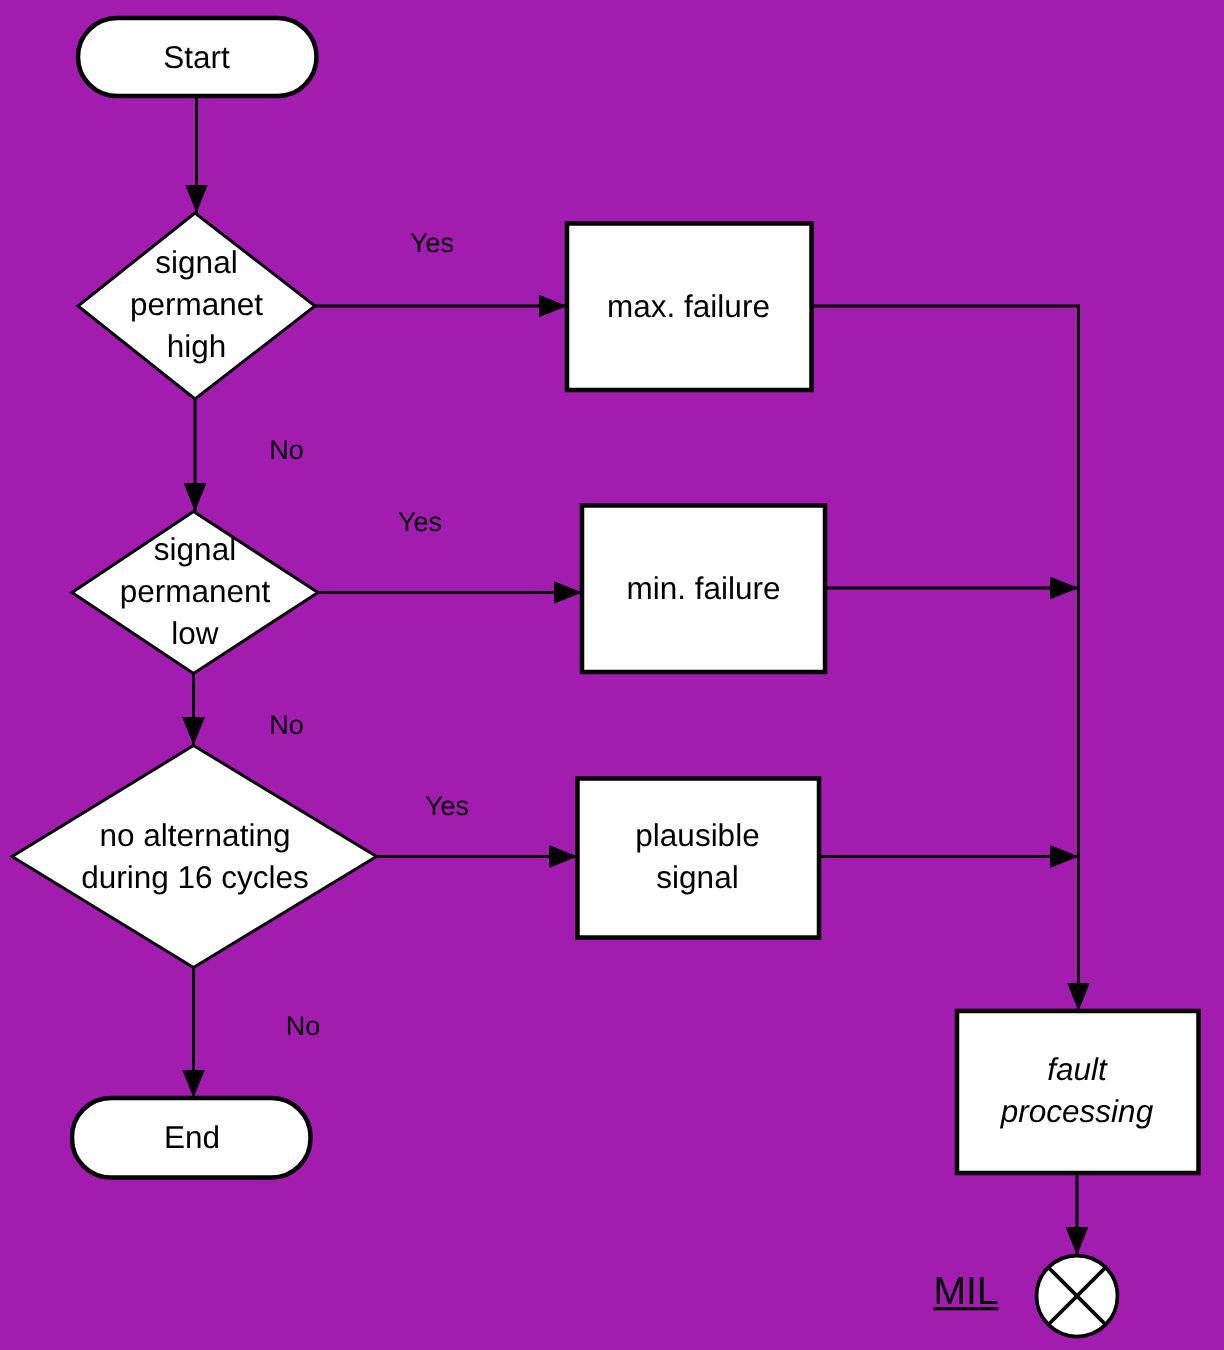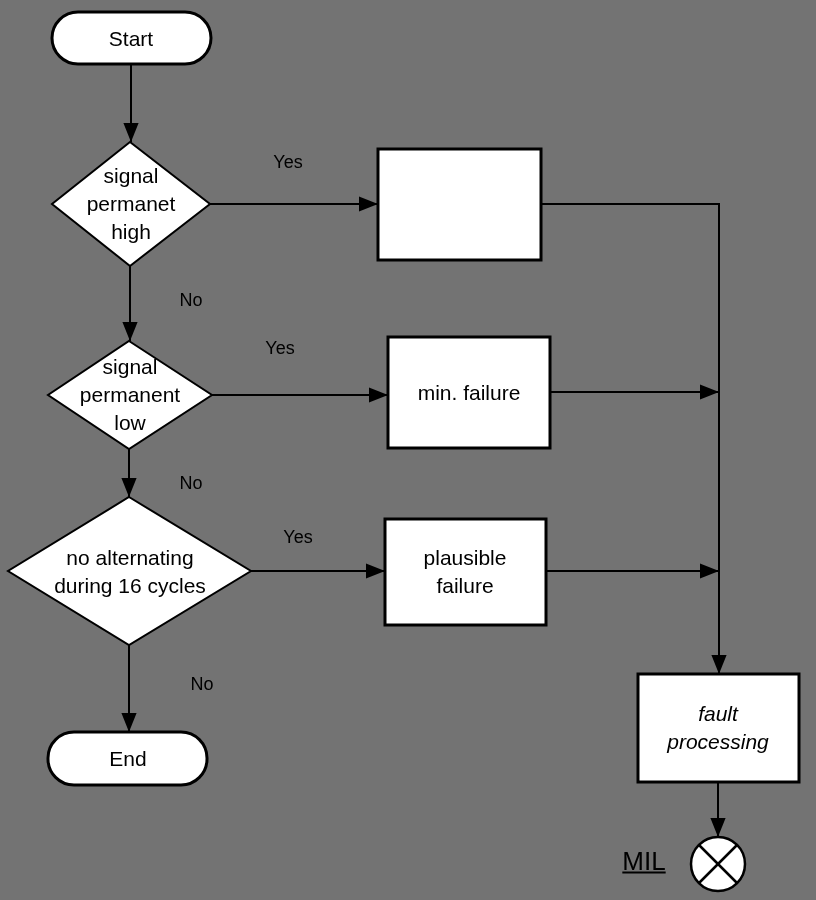--- a/index.html
+++ b/index.html
@@ -4,21 +4,21 @@
 <style>
   html, body {
     margin: 0;
     padding: 0;
     background: #ffffff;
   }
   .canvas {
     position: relative;
     width: 816px;
     height: 900px;
-    background: #737373;
+    background: #a21caf;
     font-family: "Liberation Sans", sans-serif;
     color: #000000;
     overflow: hidden;
   }
   .canvas svg {
     position: absolute;
     left: 0;
     top: 0;
   }
   .lbl {
@@ -88,28 +88,29 @@
         <line x1="699" y1="845" x2="737" y2="883" stroke-width="2.5"></line>
         <line x1="699" y1="883" x2="737" y2="845" stroke-width="2.5"></line>
       </g>
     </g>
   </svg>
 
   <div class="lbl" style="left:131px; top:39px;">Start</div>
   <div class="lbl" style="left:131px; top:204px;">signal
 permanet
 high</div>
+  <div class="lbl" style="left:459px; top:205px;">max. failure</div>
   <div class="lbl" style="left:130px; top:395px;">signal
 permanent
 low</div>
   <div class="lbl" style="left:469px; top:393px;text-align:right;">min. failure</div>
   <div class="lbl" style="left:130px; top:572px;">no alternating
 during 16 cycles</div>
   <div class="lbl" style="left:465px; top:572px;">plausible
-failure</div>
+signal</div>
   <div class="lbl" style="left:128px; top:759px;">End</div>
   <div class="lbl" style="left:718px; top:728px;font-style:italic;">fault
 processing</div>
   <div class="mil-lbl" style="left:644px; top:861px;">MIL</div>
 
   <div class="edge-lbl" style="left:288px; top:162px;">Yes</div>
   <div class="edge-lbl" style="left:191px; top:300px;">No</div>
   <div class="edge-lbl" style="left:280px; top:348px;">Yes</div>
   <div class="edge-lbl" style="left:191px; top:483px;">No</div>
   <div class="edge-lbl" style="left:298px; top:537px;">Yes</div>

